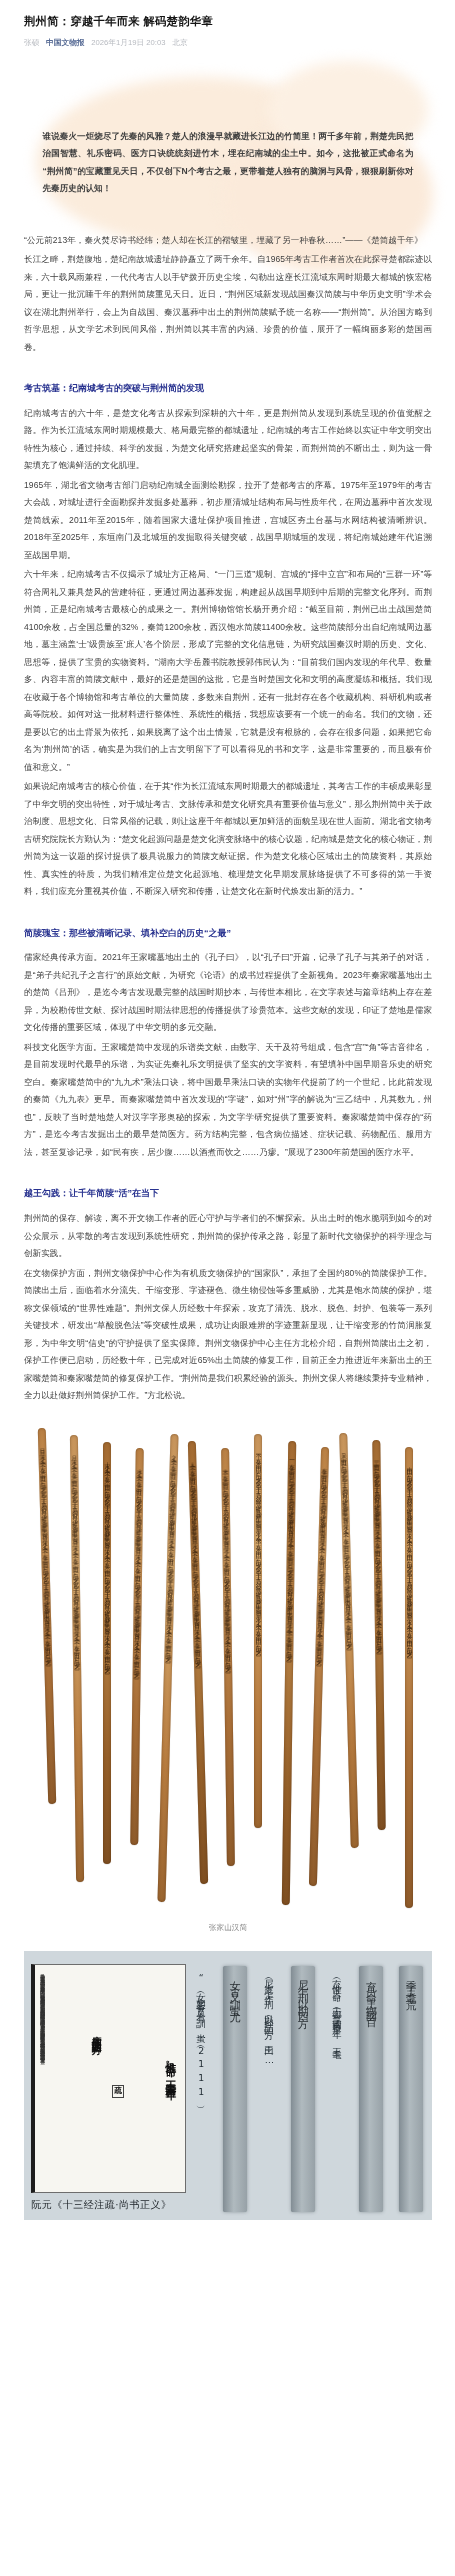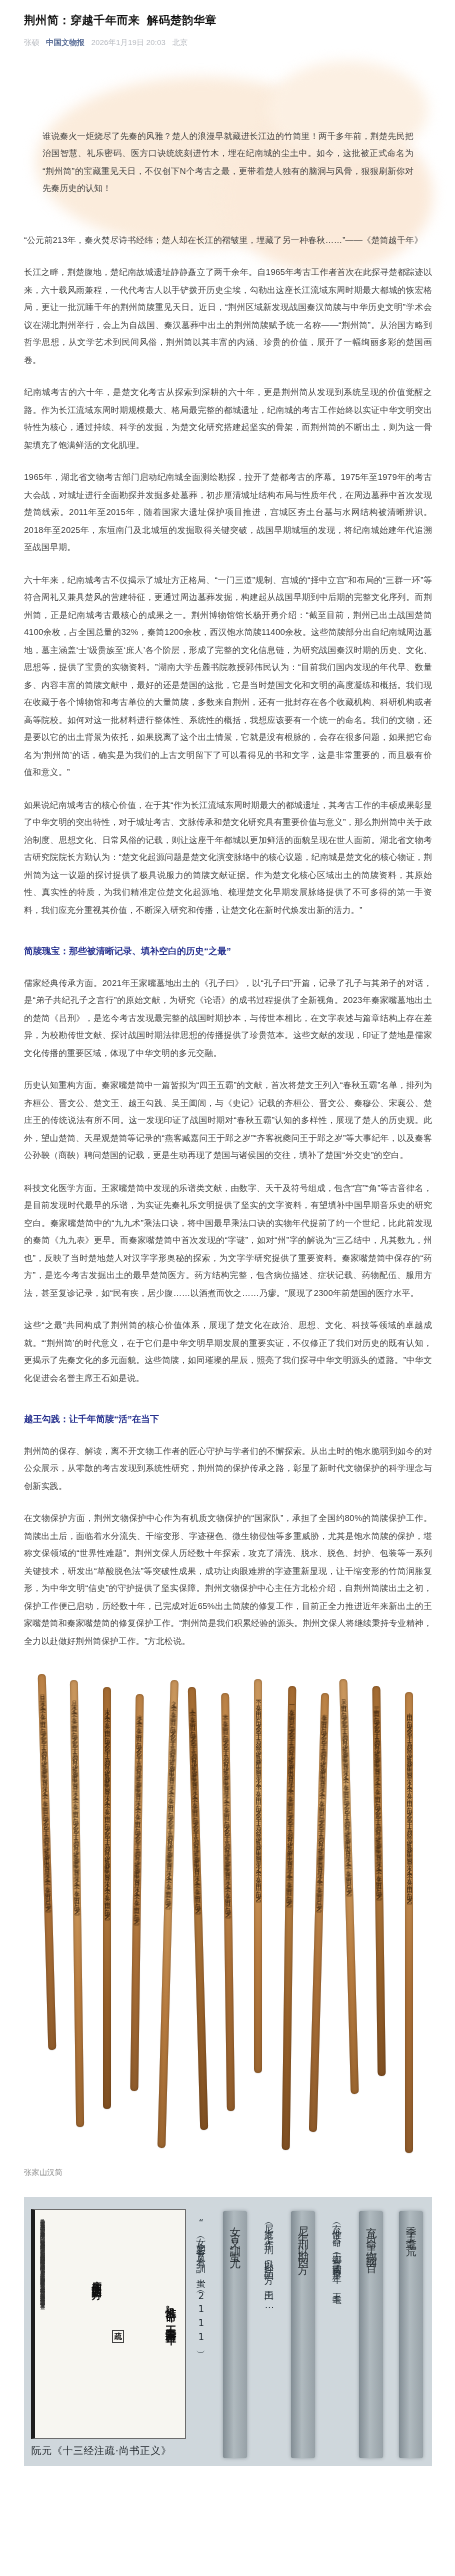--- a/index.html
+++ b/index.html
@@ -8,43 +8,43 @@
     box-sizing:border-box;padding:13.4px 23px 20.6px 24px;
     font-family:"Liberation Sans","DejaVu Sans",sans-serif;overflow:hidden;
   }
   .blob-layer{position:absolute;inset:0;z-index:0;pointer-events:none;}
   .blob{position:absolute;border-radius:50%;filter:blur(6.2px);}
   .blob-a{top:77px;left:36px;width:330px;height:170px;background:#fbecdc;}
   .blob-b{top:118px;left:222px;width:211px;height:155px;background:#fbeada;}
   .blob-c{top:61px;left:268px;width:160px;height:98px;background:#fcf0e3;}
   .content-layer{position:relative;z-index:1;}
 
-  h1.title{font-size:11.3px;line-height:1.5;margin:0 0 7.2px;color:#151515;font-weight:700;letter-spacing:0.3px;font-family:Liberation Mono, monospace;}
+  h1.title{font-size:11.3px;line-height:1.5;margin:0 0 7.2px;color:#151515;font-weight:700;letter-spacing:0.3px;}
   .byline{font-size:7.7px;color:#b7bac0;display:flex;gap:6.7px;align-items:flex-start;margin-bottom:3.1px;}
   .byline .source{color:#576b95;font-weight:600;cursor:pointer;}
 
   .article p.body{font-size:8.5px;line-height:17.5px;color:#3f3f3f;text-align:justify;
-    margin:15px 0;letter-spacing:0.1px;}
-  p.intro{margin:80px 18.5px 14.4px 18.5px !important;}
+    margin:2px 0;letter-spacing:0.1px;}
+  p.intro{margin:80px 18.5px 14.4px 18.5px !important;font-weight:bold;}
   p.lead-quote{margin-top:34px !important;}
   h2.section{font-size:9px;line-height:15.5px;color:#293390;margin:25px 0 8.2px;font-weight:700;}
 
   
   .figure1{margin:19.6px -7.2px 0 -7.2px;height:482px;background:#fff;position:relative;
     display:flex;justify-content:space-between;align-items:flex-start;padding:4.1px 26px 0 26px;cursor:pointer;}
   .slip{width:7.7px;border-radius:4.1px;overflow:hidden;flex:0 0 auto;
     box-shadow:inset 0 0 2.6px rgba(70,35,8,.55),0 0.5px 1px rgba(0,0,0,.15);}
   .slip .slip-ink{display:block;writing-mode:vertical-rl;text-orientation:upright;
     font-family:"DejaVu Sans",sans-serif;font-size:5.7px;line-height:7.7px;letter-spacing:2.1px;
     color:#201002;opacity:.82;margin:15.5px auto 0;filter:blur(0.2px);}
   .s0{background:linear-gradient(180deg,#b98044 0%,#cf9c5f 25%,#aa7038 65%,#8e5b2b 100%);}
   .s1{background:linear-gradient(180deg,#c6935a 0%,#d8ab6e 30%,#b77c40 70%,#9a6530 100%);}
   .s2{background:linear-gradient(180deg,#a26a31 0%,#bd8749 35%,#945f29 75%,#7e4f22 100%);}
 
-  .caption{text-align:left;color:#8a8a8a;font-size:7.7px;margin:11.3px 0 17.5px;line-height:12.4px;}
+  .caption{text-align:center;color:#8a8a8a;font-size:7.7px;margin:11.3px 0 17.5px;line-height:12.4px;}
 
   
   .figure2{margin:17.5px 0 0 0;height:269px;background:#cfd7dc;position:relative;
     display:flex;gap:8.2px;padding:12.4px 9.3px 8.2px 7.2px;box-sizing:border-box;cursor:pointer;}
   .book-col{width:155px;display:flex;flex-direction:column;flex:0 0 auto;}
   .book-page{flex:1;background:#f7f6f1;border:0.5px solid #6d6d6d;border-left:4.1px solid #1d1d1d;
     position:relative;overflow:hidden;padding:5.2px 4.1px 4.1px 4.1px;}
   .page-filler{writing-mode:vertical-rl;text-orientation:upright;font-family:"DejaVu Sans",sans-serif;
     font-size:4.9px;line-height:6.4px;letter-spacing:0.5px;color:#1b1b1b;height:100%;opacity:.9;}
   .page-big{position:absolute;writing-mode:vertical-rl;text-orientation:upright;background:#f7f6f1;
@@ -82,30 +82,29 @@
       <span class="source">中国文物报</span>
       <span>2026年1月19日 20:03</span>
       <span>北京</span>
     </div>
 
     <div class="article">
       <p class="body intro">谁说秦火一炬烧尽了先秦的风雅？楚人的浪漫早就藏进长江边的竹简里！两千多年前，荆楚先民把治国智慧、礼乐密码、医方口诀统统刻进竹木，埋在纪南城的尘土中。如今，这批被正式命名为“荆州简”的宝藏重见天日，不仅创下N个考古之最，更带着楚人独有的脑洞与风骨，狠狠刷新你对先秦历史的认知！</p>
       <p class="body lead-quote">“公元前213年，秦火焚尽诗书经纬；楚人却在长江的褶皱里，埋藏了另一种春秋……”——《楚简越千年》</p>
       <p class="body">长江之畔，荆楚腹地，楚纪南故城遗址静静矗立了两千余年。自1965年考古工作者首次在此探寻楚都踪迹以来，六十载风雨兼程，一代代考古人以手铲拨开历史尘埃，勾勒出这座长江流域东周时期最大都城的恢宏格局，更让一批沉睡千年的荆州简牍重见天日。近日，“荆州区域新发现战国秦汉简牍与中华历史文明”学术会议在湖北荆州举行，会上为自战国、秦汉墓葬中出土的荆州简牍赋予统一名称——“荆州简”。从治国方略到哲学思想，从文学艺术到民间风俗，荆州简以其丰富的内涵、珍贵的价值，展开了一幅绚丽多彩的楚国画卷。</p>
 
+      <h2 class="section">考古筑基：纪南城考古的突破与荆州简的发现</h2>
       <p class="body">纪南城考古的六十年，是楚文化考古从探索到深耕的六十年，更是荆州简从发现到系统呈现的价值觉醒之路。作为长江流域东周时期规模最大、格局最完整的都城遗址，纪南城的考古工作始终以实证中华文明突出特性为核心，通过持续、科学的发掘，为楚文化研究搭建起坚实的骨架，而荆州简的不断出土，则为这一骨架填充了饱满鲜活的文化肌理。</p>
       <p class="body">1965年，湖北省文物考古部门启动纪南城全面测绘勘探，拉开了楚都考古的序幕。1975年至1979年的考古大会战，对城址进行全面勘探并发掘多处墓葬，初步厘清城址结构布局与性质年代，在周边墓葬中首次发现楚简线索。2011年至2015年，随着国家大遗址保护项目推进，宫城区夯土台基与水网结构被清晰辨识。2018年至2025年，东垣南门及北城垣的发掘取得关键突破，战国早期城垣的发现，将纪南城始建年代追溯至战国早期。</p>
       <p class="body">六十年来，纪南城考古不仅揭示了城址方正格局、“一门三道”规制、宫城的“择中立宫”和布局的“三群一环”等符合周礼又兼具楚风的营建特征，更通过周边墓葬发掘，构建起从战国早期到中后期的完整文化序列。而荆州简，正是纪南城考古最核心的成果之一。荆州博物馆馆长杨开勇介绍：“截至目前，荆州已出土战国楚简4100余枚，占全国总量的32%，秦简1200余枚，西汉饱水简牍11400余枚。这些简牍部分出自纪南城周边墓地，墓主涵盖‘士’级贵族至‘庶人’各个阶层，形成了完整的文化信息链，为研究战国秦汉时期的历史、文化、思想等，提供了宝贵的实物资料。”湖南大学岳麓书院教授郭伟民认为：“目前我们国内发现的年代早、数量多、内容丰富的简牍文献中，最好的还是楚国的这批，它是当时楚国文化和文明的高度凝练和概括。我们现在收藏于各个博物馆和考古单位的大量简牍，多数来自荆州，还有一批封存在各个收藏机构、科研机构或者高等院校。如何对这一批材料进行整体性、系统性的概括，我想应该要有一个统一的命名。我们的文物，还是要以它的出土背景为依托，如果脱离了这个出土情景，它就是没有根脉的，会存在很多问题，如果把它命名为‘荆州简’的话，确实是为我们的上古文明留下了可以看得见的书和文字，这是非常重要的，而且极有价值和意义。”</p>
       <p class="body">如果说纪南城考古的核心价值，在于其“作为长江流域东周时期最大的都城遗址，其考古工作的丰硕成果彰显了中华文明的突出特性，对于城址考古、文脉传承和楚文化研究具有重要价值与意义”，那么荆州简中关于政治制度、思想文化、日常风俗的记载，则让这座千年都城以更加鲜活的面貌呈现在世人面前。湖北省文物考古研究院院长方勤认为：“楚文化起源问题是楚文化演变脉络中的核心议题，纪南城是楚文化的核心物证，荆州简为这一议题的探讨提供了极具说服力的简牍文献证据。作为楚文化核心区域出土的简牍资料，其原始性、真实性的特质，为我们精准定位楚文化起源地、梳理楚文化早期发展脉络提供了不可多得的第一手资料，我们应充分重视其价值，不断深入研究和传播，让楚文化在新时代焕发出新的活力。”</p>
 
       <h2 class="section">简牍瑰宝：那些被清晰记录、填补空白的历史“之最”</h2>
       <p class="body">儒家经典传承方面。2021年王家嘴墓地出土的《孔子曰》，以“孔子曰”开篇，记录了孔子与其弟子的对话，是“弟子共纪孔子之言行”的原始文献，为研究《论语》的成书过程提供了全新视角。2023年秦家嘴墓地出土的楚简《吕刑》，是迄今考古发现最完整的战国时期抄本，与传世本相比，在文字表述与篇章结构上存在差异，为校勘传世文献、探讨战国时期法律思想的传播提供了珍贵范本。这些文献的发现，印证了楚地是儒家文化传播的重要区域，体现了中华文明的多元交融。</p>
-      <p class="body">历史认知重构方面。秦家嘴楚简中一篇暂拟为“四王五霸”的文献，首次将楚文王列入“春秋五霸”名单，排列为齐桓公、晋文公、楚文王、越王勾践、吴王阖闾，与《史记》记载的齐桓公、晋文公、秦穆公、宋襄公、楚庄王的传统说法有所不同。这一发现印证了战国时期对“春秋五霸”认知的多样性，展现了楚人的历史观。此外，望山楚简、天星观楚简等记录的“燕客臧嘉问王于郢之岁”“齐客祝夔问王于郢之岁”等大事纪年，以及秦客公孙鞅（商鞅）聘问楚国的记载，更是生动再现了楚国与诸侯国的交往，填补了楚国“外交史”的空白。</p>
       <p class="body">科技文化医学方面。王家嘴楚简中发现的乐谱类文献，由数字、天干及符号组成，包含“宫”“角”等古音律名，是目前发现时代最早的乐谱，为实证先秦礼乐文明提供了坚实的文字资料，有望填补中国早期音乐史的研究空白。秦家嘴楚简中的“九九术”乘法口诀，将中国最早乘法口诀的实物年代提前了约一个世纪，比此前发现的秦简《九九表》更早。而秦家嘴楚简中首次发现的“字谜”，如对“州”字的解说为“三乙结中，凡其数九，州也”，反映了当时楚地楚人对汉字字形奥秘的探索，为文字学研究提供了重要资料。秦家嘴楚简中保存的“药方”，是迄今考古发掘出土的最早楚简医方。药方结构完整，包含病位描述、症状记载、药物配伍、服用方法，甚至复诊记录，如“民有疾，居少腹……以酒煮而饮之……乃瘳。”展现了2300年前楚国的医疗水平。</p>
-      <p class="body">这些“之最”共同构成了荆州简的核心价值体系，展现了楚文化在政治、思想、文化、科技等领域的卓越成就。“‘荆州简’的时代意义，在于它们是中华文明早期发展的重要实证，不仅修正了我们对历史的既有认知，更揭示了先秦文化的多元面貌。这些简牍，如同璀璨的星辰，照亮了我们探寻中华文明源头的道路。”中华文化促进会名誉主席王石如是说。</p>
 
       <h2 class="section">越王勾践：让千年简牍“活”在当下</h2>
       <p class="body">荆州简的保存、解读，离不开文物工作者的匠心守护与学者们的不懈探索。从出土时的饱水脆弱到如今的对公众展示，从零散的考古发现到系统性研究，荆州简的保护传承之路，彰显了新时代文物保护的科学理念与创新实践。</p>
       <p class="body">在文物保护方面，荆州文物保护中心作为有机质文物保护的“国家队”，承担了全国约80%的简牍保护工作。简牍出土后，面临着水分流失、干缩变形、字迹褪色、微生物侵蚀等多重威胁，尤其是饱水简牍的保护，堪称文保领域的“世界性难题”。荆州文保人历经数十年探索，攻克了清洗、脱水、脱色、封护、包装等一系列关键技术，研发出“草酸脱色法”等突破性成果，成功让肉眼难辨的字迹重新显现，让干缩变形的竹简润胀复形，为中华文明“信史”的守护提供了坚实保障。荆州文物保护中心主任方北松介绍，自荆州简牍出土之初，保护工作便已启动，历经数十年，已完成对近65%出土简牍的修复工作，目前正全力推进近年来新出土的王家嘴楚简和秦家嘴楚简的修复保护工作。“荆州简是我们积累经验的源头。荆州文保人将继续秉持专业精神，全力以赴做好荆州简保护工作。”方北松说。</p>
 
       <div class="figure1">
 
       <div class="slip s0" style="height: 376px; margin-top: 0px; transform: rotate(-1.6deg);">
             <span class="slip-ink">日月十水之人上不一左又三中田口亡白山攵乙戈匕千于工正乃勿公目立少皆氏凡亦尹甲申酉东日月十水之人上不一左又三中田口亡白山攵乙戈匕千于工正乃勿公目立少皆氏凡亦尹甲申酉东日月十水之人上不一左又三中田口亡白山攵乙</span>
           </div>

